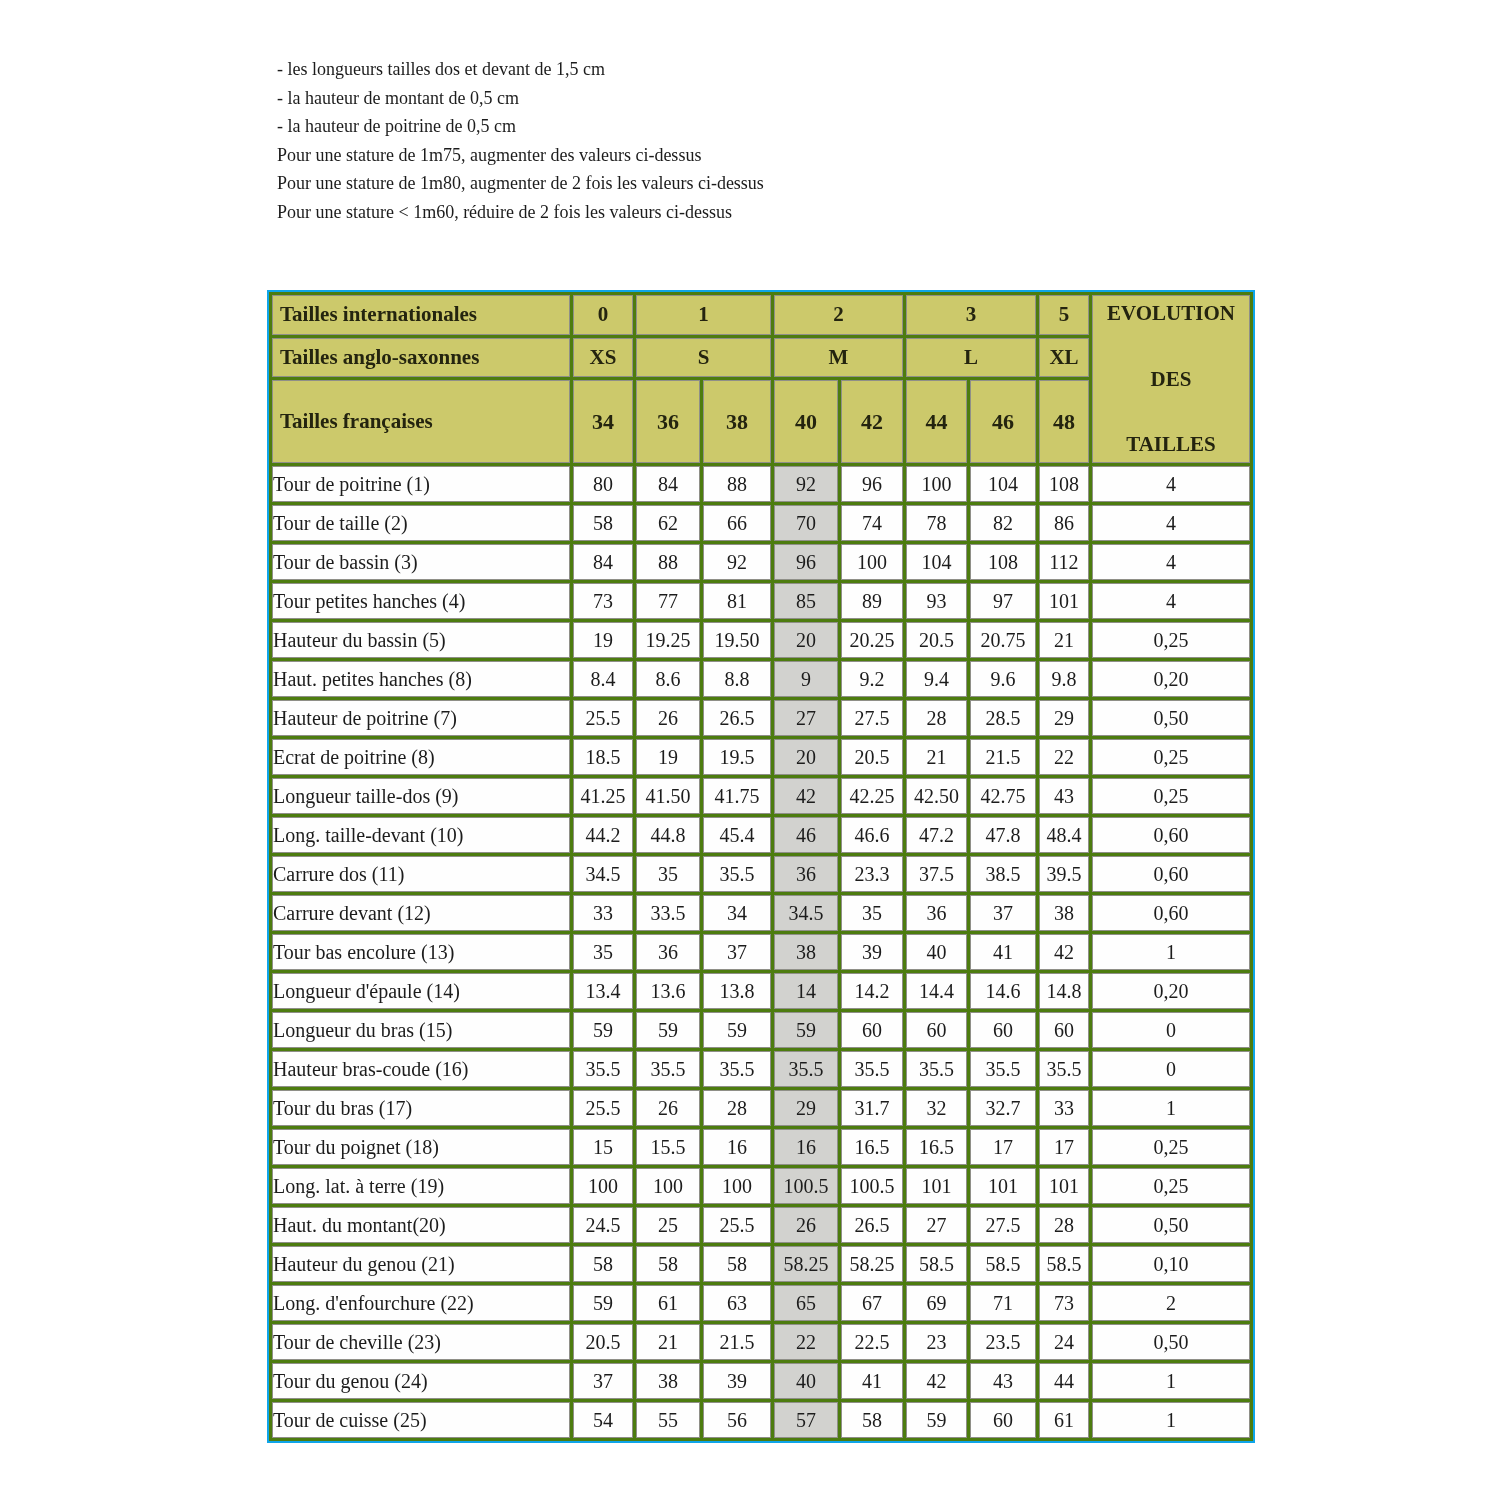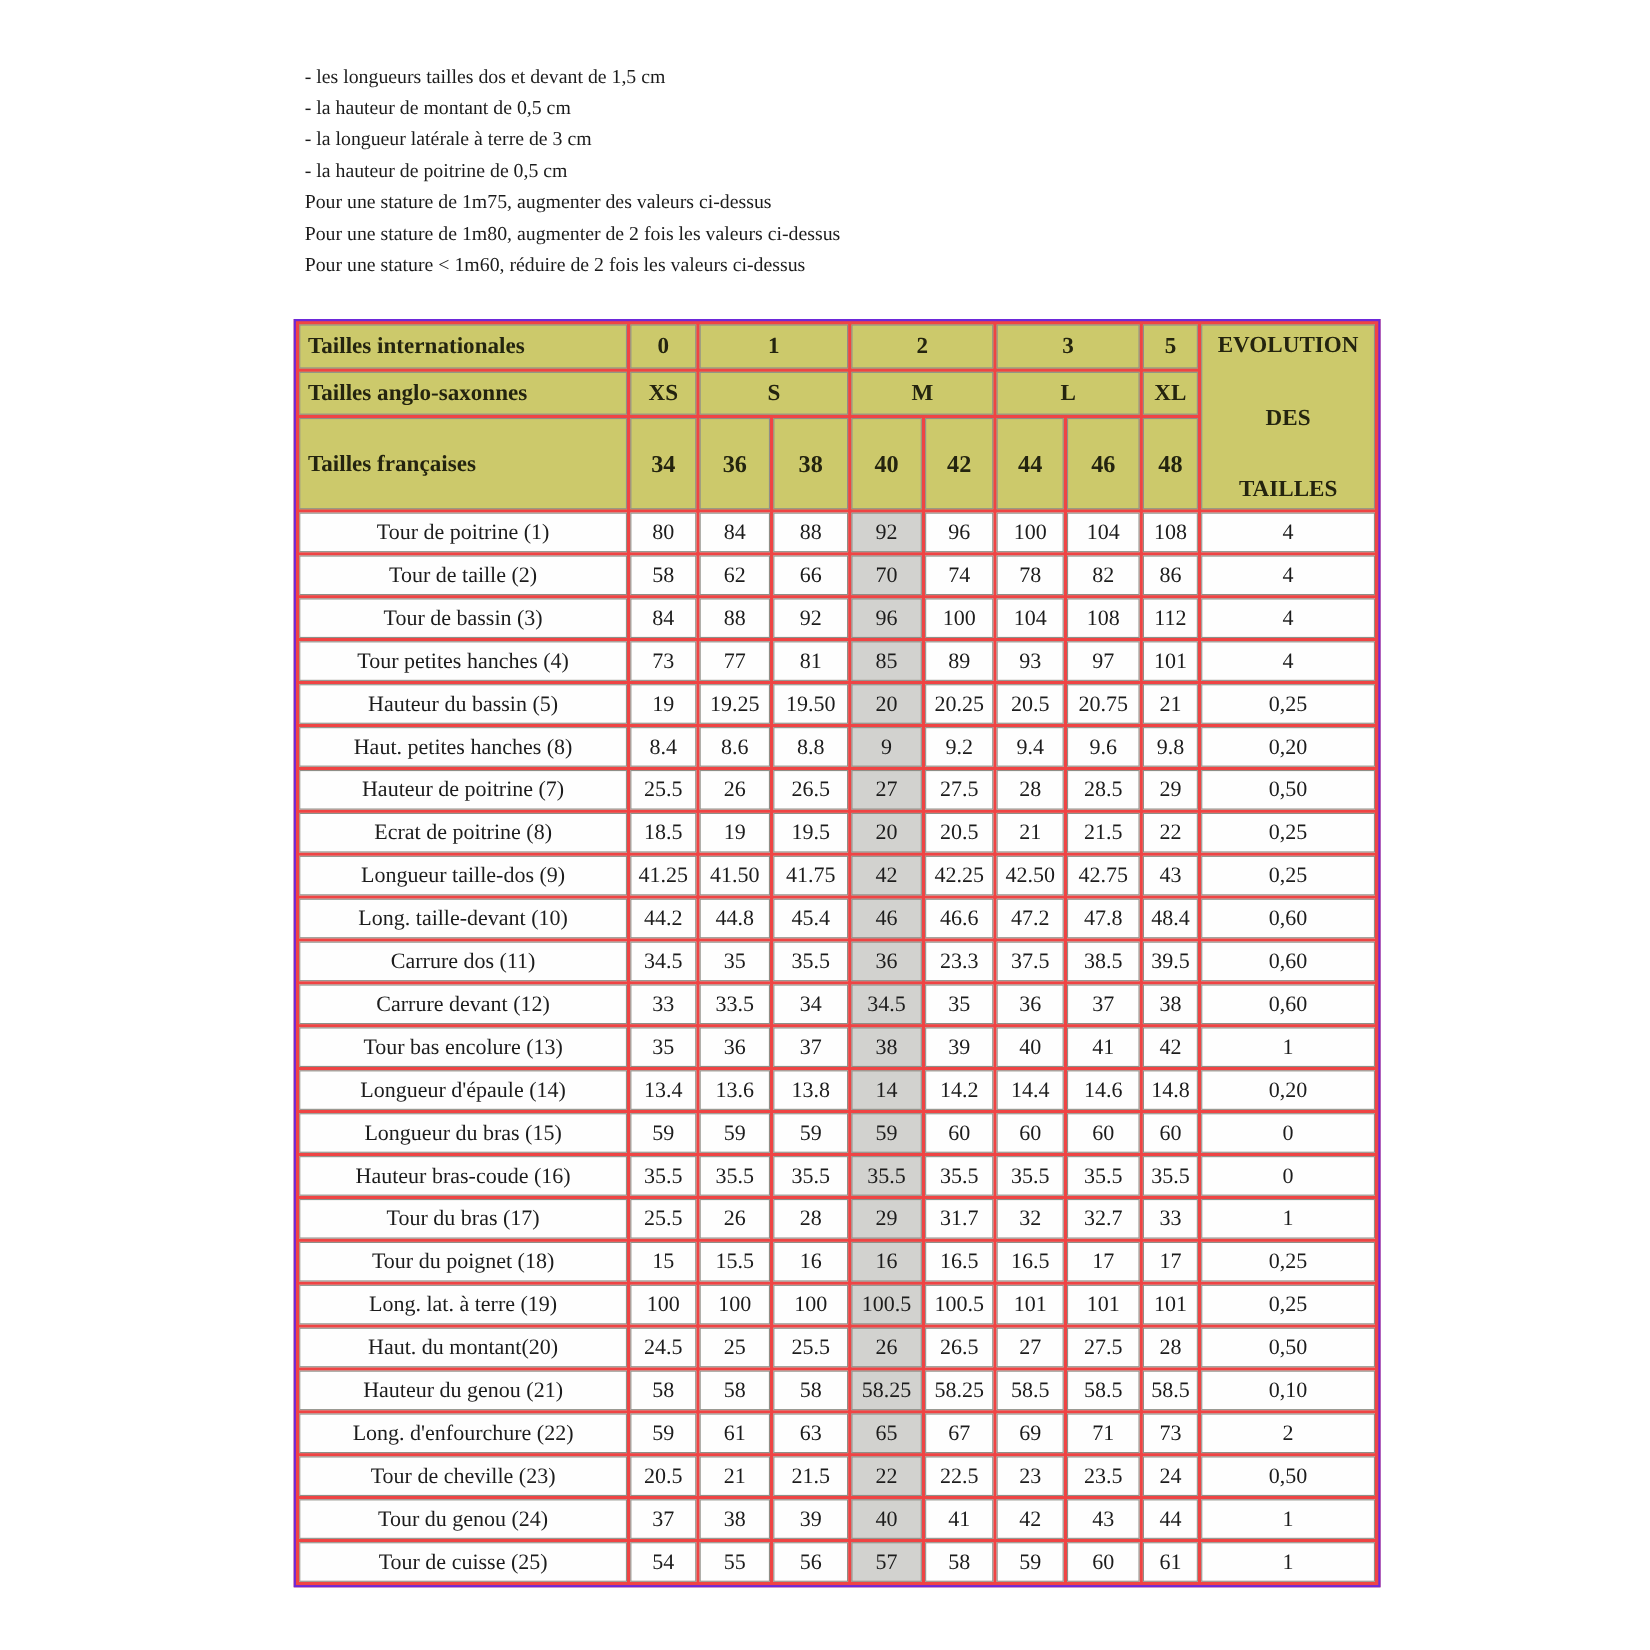--- a/index.html
+++ b/index.html
@@ -27,22 +27,22 @@
   }
 
   
   table.sizes {
     position: absolute;
     left: 267px;
     top: 290px;
     border-collapse: separate;
     border-spacing: 3px;
     table-layout: fixed;
-    background: #ef4444;
-    border: 2px solid #6d28d9;
+    background: #4d7c0f;
+    border: 2px solid #0ea5e9;
   }
   table.sizes th, table.sizes td {
     border: 1px solid #8f8f88;
     padding: 0;
     overflow: hidden;
   }
 
   
   th.h {
     background: #ccc96b;
@@ -73,21 +73,21 @@
     height: 156px;
     padding: 5px 0;
     font-weight: bold;
     font-size: 21px;
     color: #24240f;
   }
 
   
   td.lbl {
     background: #fefefe;
-    text-align: center;
+    text-align: left;
     padding-left: 7px;
     font-size: 20px;
     height: 34px;
     vertical-align: middle;
     white-space: nowrap;
   }
   td.val, td.evo {
     background: #fefefe;
     text-align: center;
     font-size: 20px;
@@ -97,21 +97,20 @@
   td.val.hl {
     background: #d2d2cf;
   }
 </style>
 </head>
 <body>
 
 <div class="notes">
   <div>- les longueurs tailles dos et devant de 1,5 cm</div>
   <div>- la hauteur de montant de 0,5 cm</div>
-  <div>- la longueur latérale à terre de 3 cm</div>
   <div>- la hauteur de poitrine de 0,5 cm</div>
   <div>Pour une stature de 1m75, augmenter des valeurs ci-dessus</div>
   <div>Pour une stature de 1m80, augmenter de 2 fois les valeurs ci-dessus</div>
   <div>Pour une stature &lt; 1m60, réduire de 2 fois les valeurs ci-dessus</div>
 </div>
 
 <table class="sizes">
   <colgroup>
     <col style="width:298px">
     <col style="width:60px">

